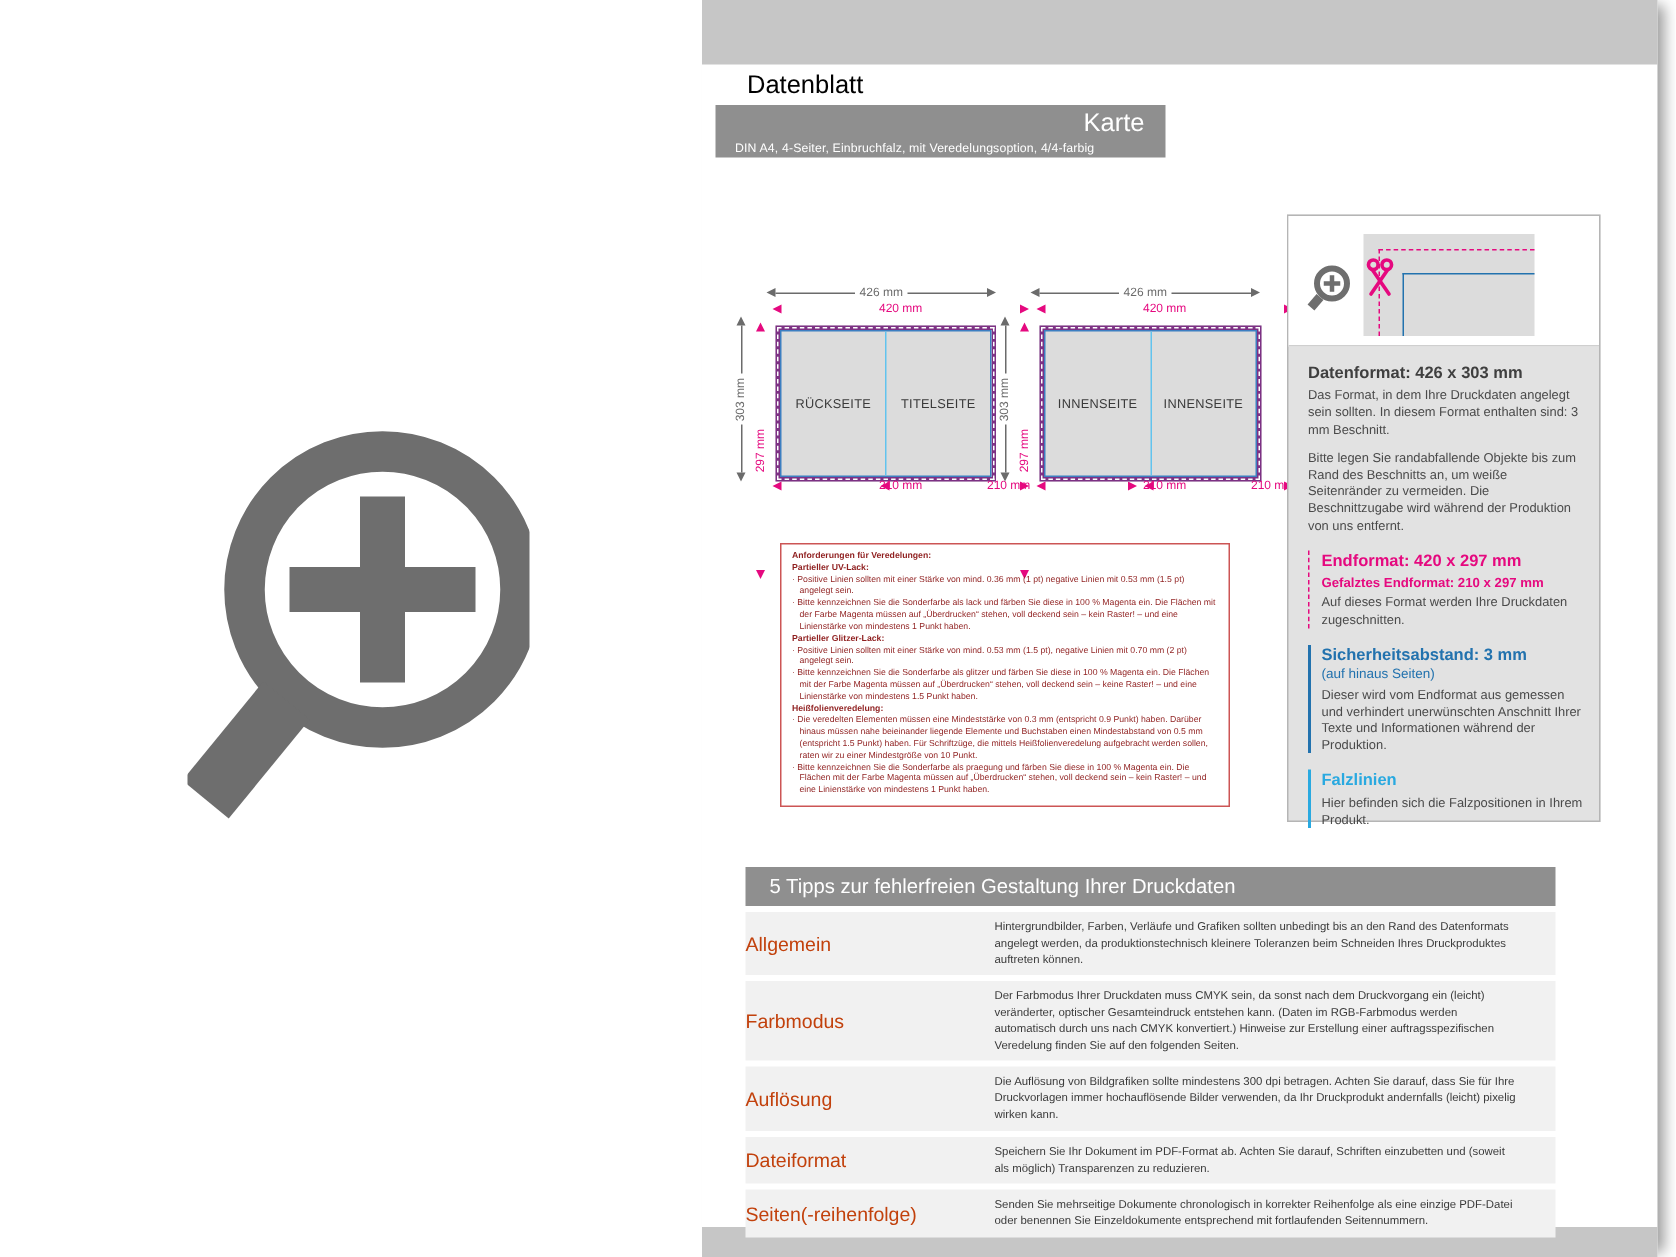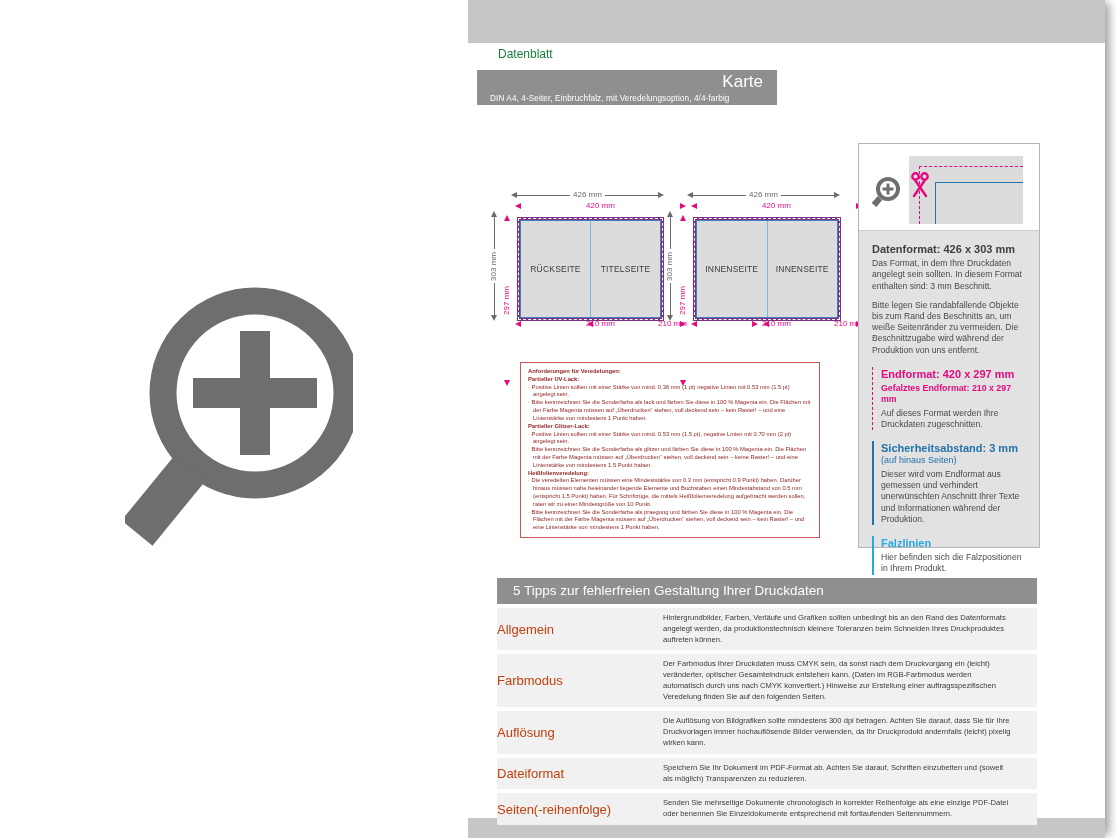--- a/index.html
+++ b/index.html
@@ -21,21 +21,21 @@
   
   .big-zoom{position:absolute;left:125px;top:283px;}
 
   
   .page{position:absolute;left:468px;top:0;width:637px;height:838px;background:#fff;
     box-shadow:7px 0 9px -3px rgba(0,0,0,0.40);}
   .strip-top{position:absolute;left:0;top:0;width:100%;height:43px;background:var(--gray-strip);}
   .strip-bottom{position:absolute;left:0;bottom:0;width:100%;height:20px;background:var(--gray-strip);}
 
   .datenblatt{position:absolute;left:22px;top:45px;background:#fff;padding:2px 12px 3px 8px;
-    font-size:12px;color:#15803d;}
+    font-size:17px;color:#000000;}
   .titlebar{position:absolute;left:9px;top:70px;width:300px;height:35px;background:var(--gray-bar);color:#fff;}
   .titlebar-title{text-align:right;padding:2px 14px 0 0;font-size:17px;line-height:1.15;}
   .titlebar-sub{padding:2px 0 0 13px;font-size:8.2px;letter-spacing:0.1px;}
 
   
   .dimh{position:absolute;display:flex;align-items:center;height:10px;}
   .dimh .l{flex:1;height:1px;background:currentColor;}
   .dimh .al{width:0;height:0;border-top:3px solid transparent;border-bottom:3px solid transparent;border-right:6px solid currentColor;}
   .dimh .ar{width:0;height:0;border-top:3px solid transparent;border-bottom:3px solid transparent;border-left:6px solid currentColor;}
   .dimh .lb{padding:0 3px;font-size:8px;line-height:1;white-space:nowrap;}
@@ -58,21 +58,21 @@
   
   .note{position:absolute;left:52px;top:362px;width:300px;min-height:168px;border:1px solid #cc5555;
     padding:5px 7px;box-sizing:border-box;color:var(--red-note);font-size:5.8px;line-height:1.35;}
   .note-title{font-weight:bold;}
   .note-head{font-weight:bold;}
   .note ul{margin:0;padding:0;list-style:none;}
   .note li{padding-left:5px;text-indent:-5px;}
   .note li::before{content:"· ";}
 
   
-  .sidebar{position:absolute;left:390px;top:143px;width:182px;height:405px;background:#e2e2e2;
+  .sidebar{position:absolute;left:390px;top:143px;width:209px;height:405px;background:#e2e2e2;
     border:1px solid #b5b5b5;box-sizing:border-box;}
   .sb-top{position:absolute;left:0;top:0;right:0;height:86px;background:#fff;border-bottom:1px solid #cfcfcf;}
   .mini-zoom{position:absolute;left:12px;top:32px;}
   .preview{position:absolute;left:50px;top:12px;width:114px;height:68px;background:var(--panel-fill);}
   .pv-dash-h{position:absolute;left:10px;right:0;top:10px;height:0;border-top:1px dashed var(--magenta);}
   .pv-dash-v{position:absolute;top:10px;bottom:0;left:10px;width:0;border-left:1px dashed var(--magenta);}
   .pv-blue-h{position:absolute;left:26px;right:0;top:26px;height:1px;background:var(--blue-safety);}
   .pv-blue-v{position:absolute;top:26px;bottom:0;left:26px;width:1px;background:var(--blue-safety);}
   .scissors{position:absolute;left:1px;top:16px;}
 

